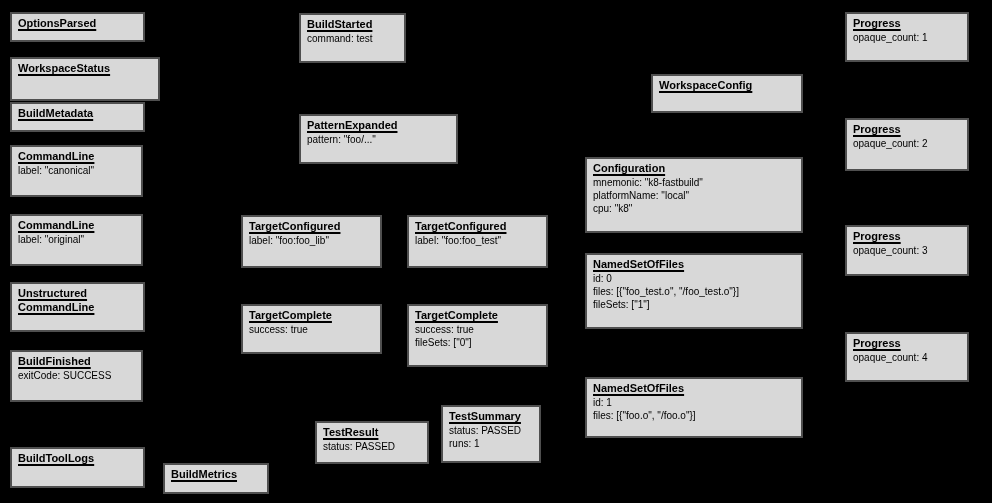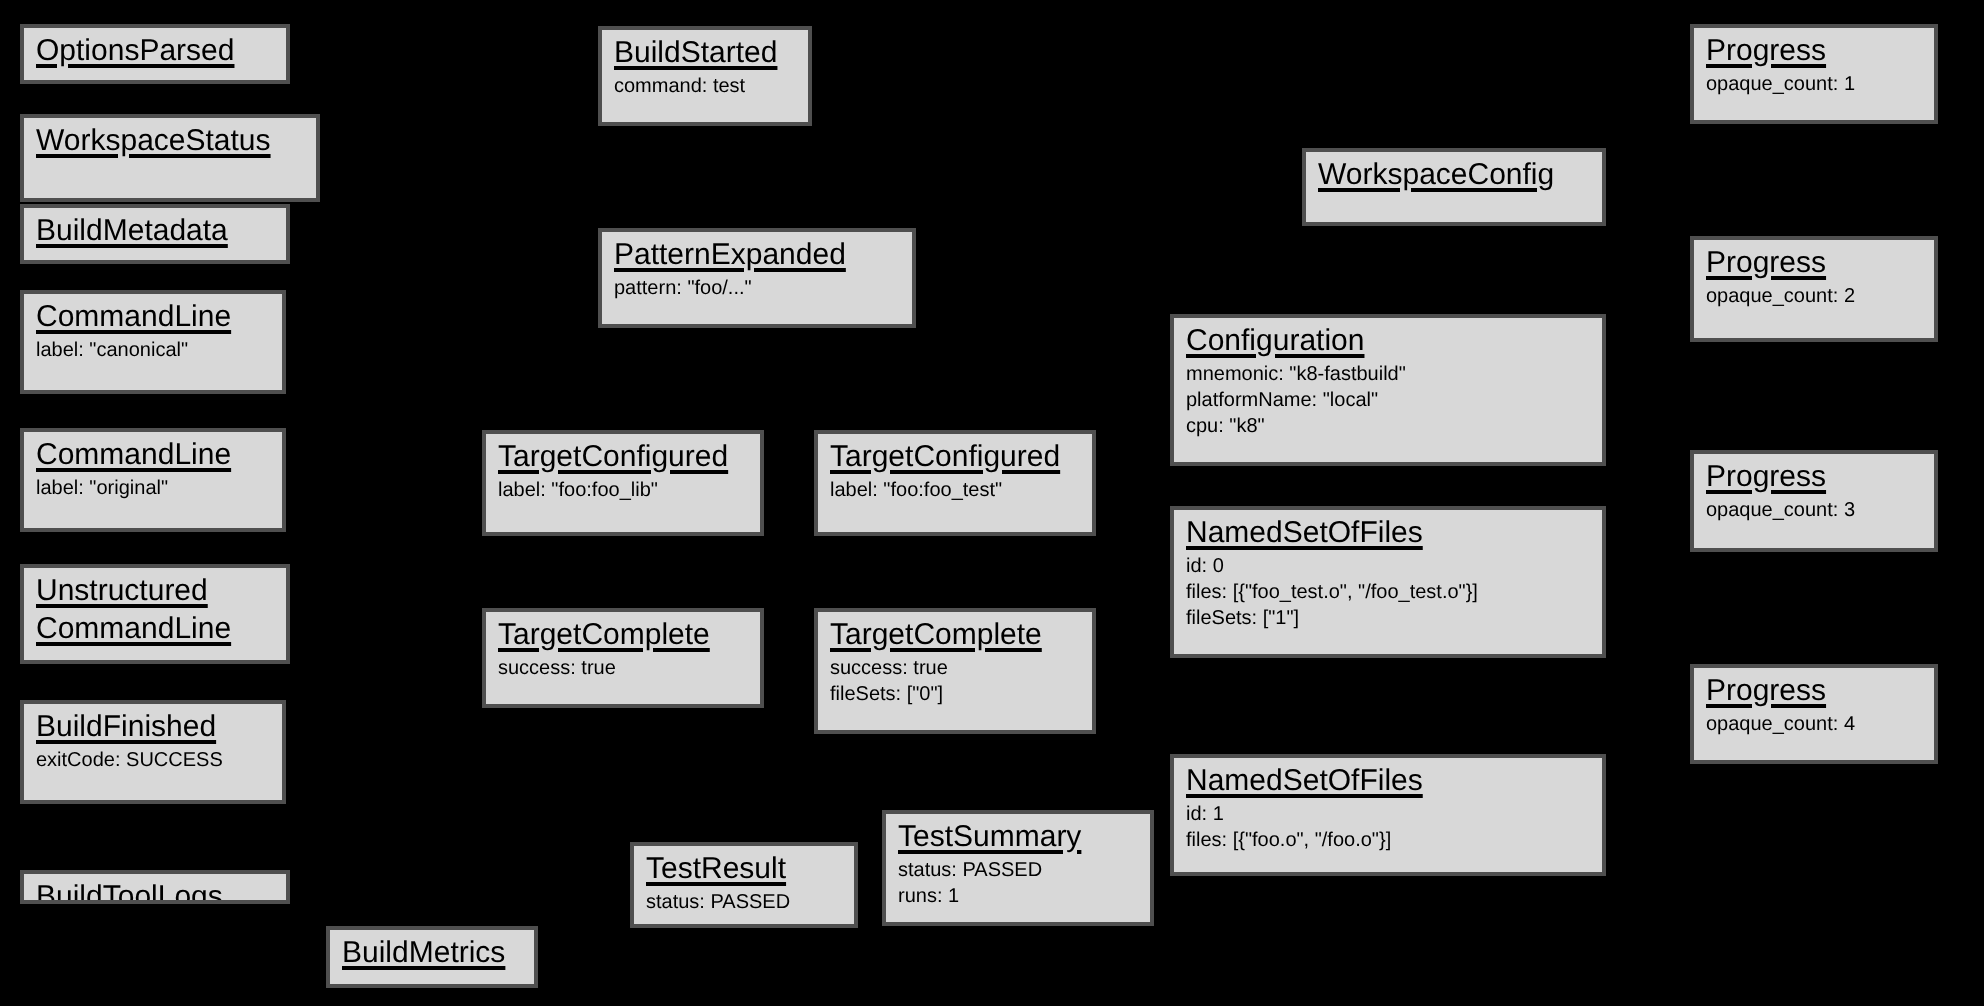--- a/index.html
+++ b/index.html
@@ -17,22 +17,22 @@
   .box {
     position: absolute;
     box-sizing: border-box;
     background: #d8d8d8;
     border: 2px solid #4f4f4f;
     color: #000000;
     padding: 3px 6px 4px 6px;
     overflow: hidden;
   }
   .box .title {
-    font-weight: normal;
-    font-size: 15px;
+    font-weight: bold;
+    font-size: 11px;
     line-height: 1.25;
     color: #000000;
     text-decoration: underline;
     text-decoration-thickness: 2px;
     text-underline-offset: 2px;
   }
   .box .line {
     font-size: 10px;
     line-height: 1.32;
     color: #000000;
@@ -68,21 +68,21 @@
 
   <div class="box" style="left:10px;top:282px;width:135px;height:50px">
     <div class="title">Unstructured CommandLine</div>
   </div>
 
   <div class="box" style="left:10px;top:350px;width:133px;height:52px">
     <div class="title">BuildFinished</div>
     <div class="line">exitCode: SUCCESS</div>
   </div>
 
-  <div class="box" style="left:10px;top:435px;width:135px;height:17px">
+  <div class="box" style="left:10px;top:447px;width:135px;height:41px">
     <div class="title">BuildToolLogs</div>
   </div>
 
   <div class="box" style="left:163px;top:463px;width:106px;height:31px">
     <div class="title">BuildMetrics</div>
   </div>
 
   <div class="box" style="left:299px;top:13px;width:107px;height:50px">
     <div class="title">BuildStarted</div>
     <div class="line">command: test</div>
@@ -112,21 +112,21 @@
     <div class="title">TargetComplete</div>
     <div class="line">success: true</div>
     <div class="line">fileSets: ["0"]</div>
   </div>
 
   <div class="box" style="left:315px;top:421px;width:114px;height:43px">
     <div class="title">TestResult</div>
     <div class="line">status: PASSED</div>
   </div>
 
-  <div class="box" style="left:441px;top:405px;width:136px;height:58px">
+  <div class="box" style="left:441px;top:405px;width:100px;height:58px">
     <div class="title">TestSummary</div>
     <div class="line">status: PASSED</div>
     <div class="line">runs: 1</div>
   </div>
 
   <div class="box" style="left:651px;top:74px;width:152px;height:39px">
     <div class="title">WorkspaceConfig</div>
   </div>
 
   <div class="box" style="left:585px;top:157px;width:218px;height:76px">

